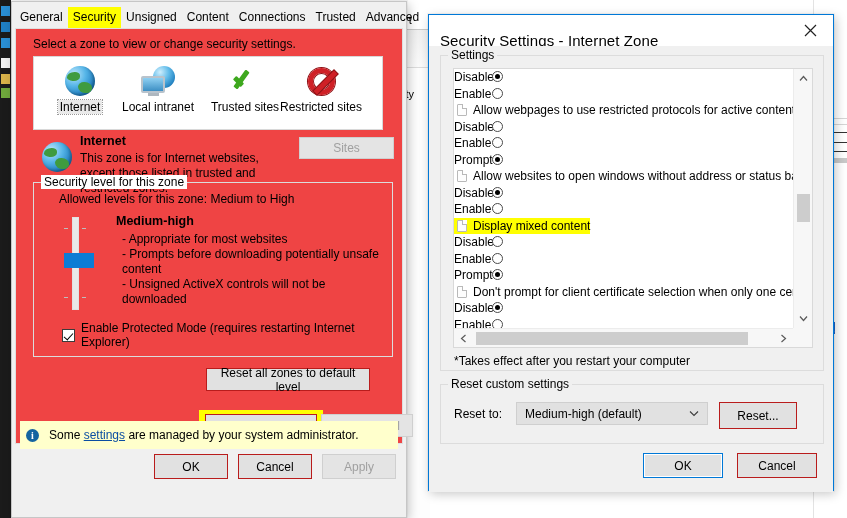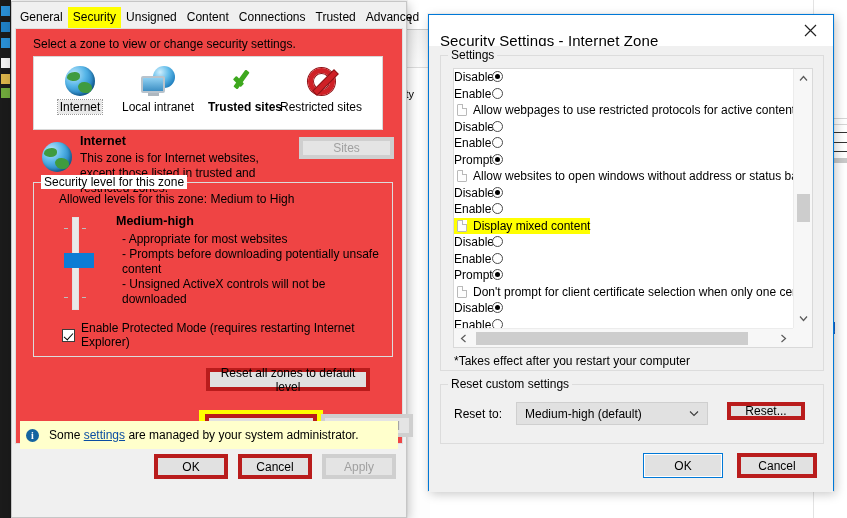--- a/index.html
+++ b/index.html
@@ -125,21 +125,21 @@
     border:5px solid #cf2026; position:relative;
     box-shadow: inset 0 0 0 1px #8e1216, 0 0 0 1px #8e1216; }
   .deny-ic:after { content:""; position:absolute; left:-2px; top:7px; width:29px; height:5px;
     background:#cf2026; transform:rotate(-45deg); box-shadow:0 0 0 1px #8e1216; }
 
   .zonedesc-icon { position:absolute; left:26px; top:113px; }
   .zonedesc-title { position:absolute; left:64px; top:105px; font-weight:bold; font-size:12.5px; }
   .zonedesc-text { position:absolute; left:64px; top:122px; width:215px; line-height:15px; font-size:12px; }
 
   .btn {
-    border:4px solid #b91c1c; background:#e1e1e1; color:#000;
+    border:1px solid #b91c1c; background:#e1e1e1; color:#000;
     font-size:12px; text-align:center; display:flex; align-items:center; justify-content:center;
   }
   .btn.disabled { color:#a0a0a0; border-color:#cfcfcf; background:#e4e4e4; }
   .btn.default { border:1px solid #0078d7; background:#e1e1e1; box-shadow:inset 0 0 0 1px #fff; }
 
   #sites-btn { position:absolute; left:283px; top:108px; width:95px; height:22px; }
 
   .group {
     position:absolute; border:1px solid #dcdcdc;
   }
@@ -239,21 +239,21 @@
   .takes-effect { position:absolute; left:13px; top:298px; font-size:12px; }
 
   #reset-group { left:11px; top:338px; width:384px; height:60px; }
   .reset-label { position:absolute; left:13px; top:22px; font-size:12px; }
   .combo {
     position:absolute; left:75px; top:17px; width:192px; height:23px;
     background:#e1e1e1; border:1px solid #cfcfcf; display:flex; align-items:center;
     padding-left:8px; font-size:12px;
   }
   .combo .arrow { position:absolute; right:8px; color:#3c3c3c; font-size:10px; }
-  #reset-btn { position:absolute; left:286px; top:17px; width:78px; height:18px; }
+  #reset-btn { position:absolute; left:278px; top:17px; width:78px; height:27px; }
 
   #ss .footer-btns { right:16px; bottom:14px; gap:14px; }
   #ss .footer-btns .btn { width:80px; height:25px; }
 </style>
 </head>
 <body>
 
 <div id="root">
 
   <div class="bg-desktop"></div>
@@ -320,21 +320,21 @@
           <div class="zone" style="left:82px;">
             <div class="zi">
               <div class="monitor">
                   <div class="g2"></div>
                   <div class="scr"></div>
                   <div class="stand"></div>
                 </div>
             </div>
             <div class="zl">Local intranet</div>
           </div>
-          <div class="zone" style="left:169px;font-weight:bold;">
+          <div class="zone" style="left:169px;">
             <div class="zi">
                 <div class="check-ic"></div>
               </div>
             <div class="zl">Trusted sites</div>
           </div>
           <div class="zone" style="left:245px;">
             <div class="zi">
                 <div class="deny-ic"></div>
               </div>
             <div class="zl">Restricted sites</div>

